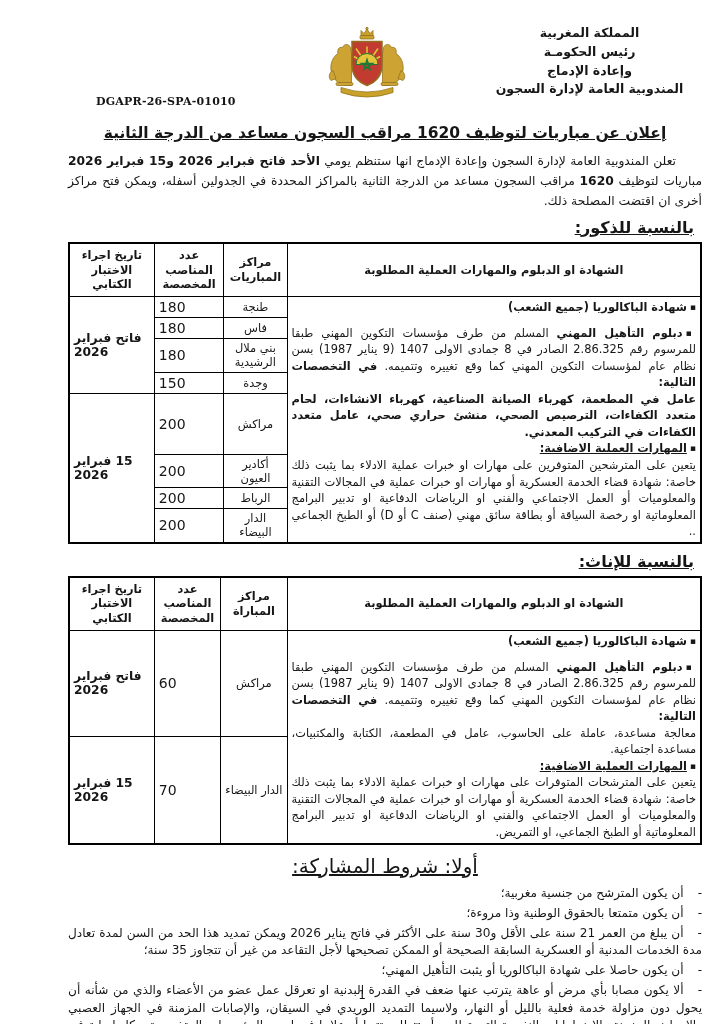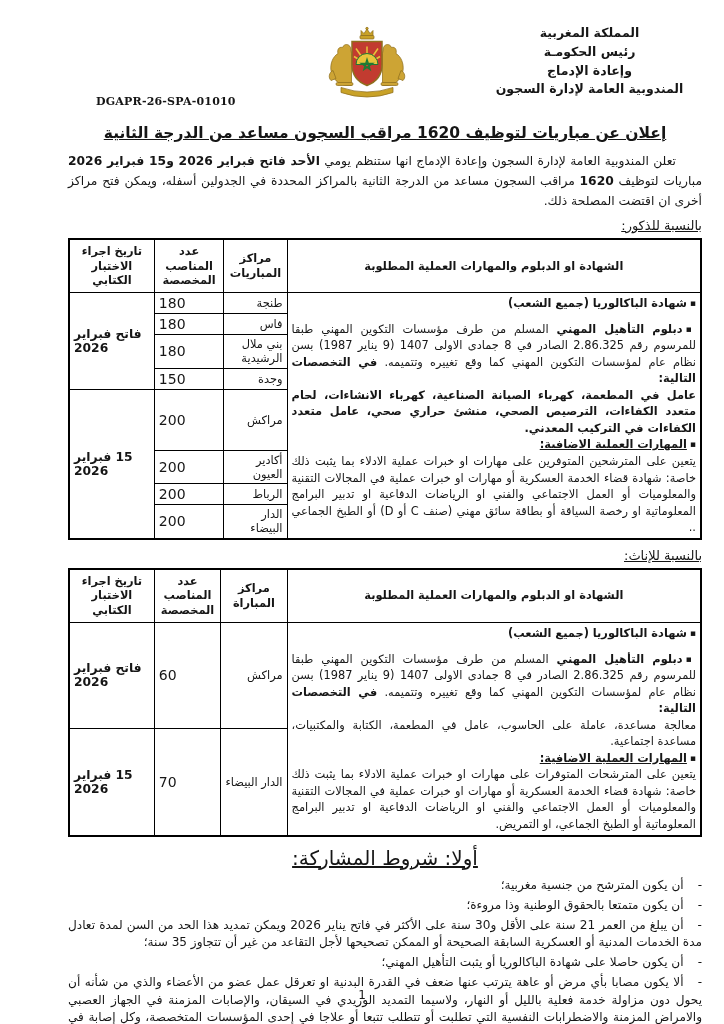--- a/index.html
+++ b/index.html
@@ -36,34 +36,34 @@
     text-align:center;font-weight:bold;font-size:15.5px;
     text-decoration:underline;margin:14px 0 10px 0;
   }
 
   .intro{
     font-size:12.3px;line-height:1.62;text-align:justify;
     text-indent:26px;margin-bottom:6px;
   }
 
   .sec-h{
-    font-weight:normal;text-decoration:underline;
-    font-size:13px;margin:2px 0 5px 0;
+    font-weight:bold;text-decoration:underline;
+    font-size:16px;margin:2px 8px 5px 0;
   }
 
   
   table.grid{
     width:100%;border-collapse:collapse;border:2px solid #000;
     font-size:11.4px;table-layout:fixed;
   }
   table.grid th,table.grid td{
     border:1px solid #000;vertical-align:middle;padding:2px 4px;
   }
   table.grid th{font-weight:bold;text-align:center;font-size:11.4px;line-height:1.3;padding:4px 2px;}
-  td.c{text-align:right;line-height:1.25;}
+  td.c{text-align:center;line-height:1.25;}
   td.num{text-align:left;font-size:14px;margin-top:34px;}
   td.date{text-align:left;font-weight:bold;font-size:12.3px;}
   td.qual{vertical-align:top;padding:4px 8px 4px 6px;}
   .col-qual{width:65.5%;}
   .col-center{width:10%;}
   .col-count{width:11%;}
   .col-date{width:13.5%;}
 
   .rl{line-height:1.45;text-align:justify;}
   .rl.gap{margin-top:9px;}

